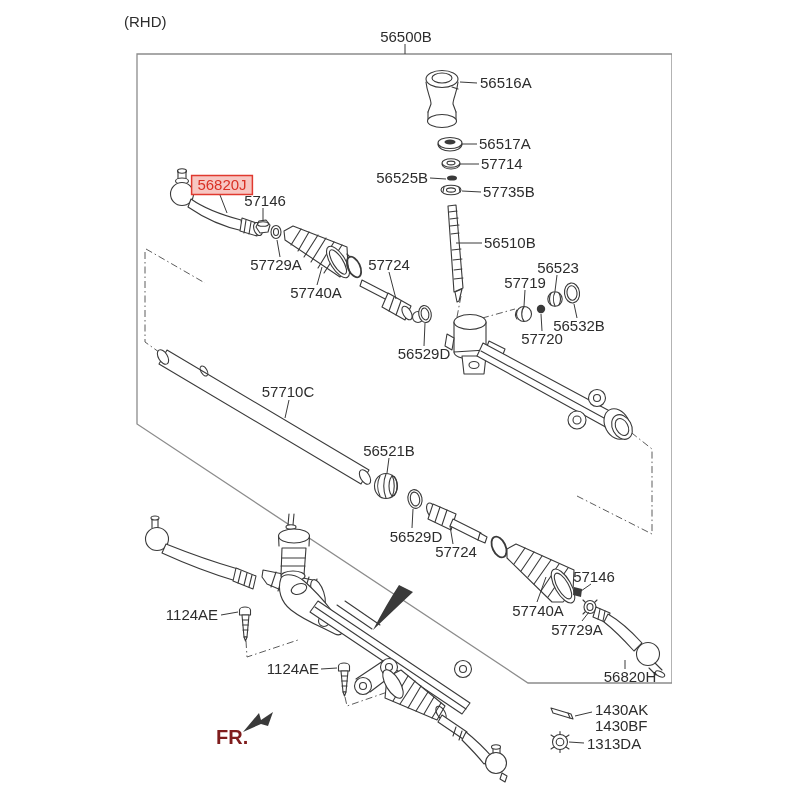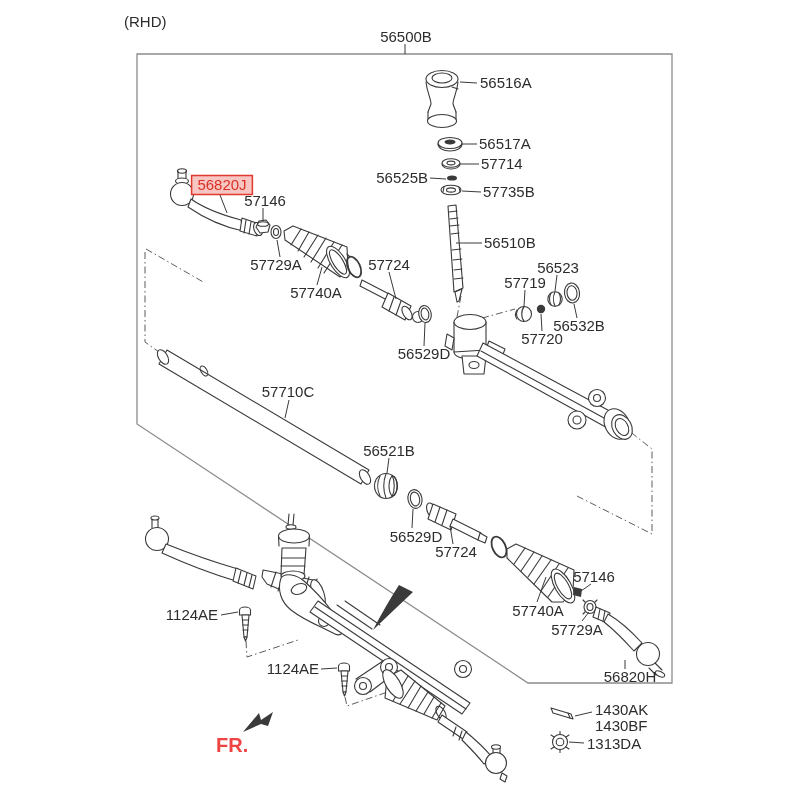--- a/index.html
+++ b/index.html
@@ -1,21 +1,21 @@
 <!DOCTYPE html>
 <html><head>
 <meta charset="utf-8">
 <style>
   html,body{margin:0;padding:0;background:#fff;}
-  .stage{position:relative;width:800px;height:800px;background:#fff;overflow:hidden;
+  .stage{position:relative;width:672px;height:800px;background:#fff;overflow:hidden;
          font-family:"Liberation Sans", sans-serif;}
   .hdr{position:absolute;color:#2d2d2d;white-space:nowrap;}
   .hdr-rhd{left:124px;top:13px;font-size:15px;}
   .hdr-title{left:227px;top:14px;font-size:14px;}
-  .fr-label{position:absolute;left:216px;top:726px;font-size:20px;font-weight:bold;color:#ef4444;margin-top:8px;}
+  .fr-label{position:absolute;left:216px;top:726px;font-size:20px;font-weight:bold;color:#7f1d1d;}
   svg{position:absolute;left:0;top:0;}
   .bd{fill:none;stroke:#8c8c8c;stroke-width:1.3;}
   .ln{fill:none;stroke:#3a3a3a;stroke-width:1.1;stroke-linecap:round;stroke-linejoin:round;}
   .wh{fill:#ffffff;stroke:#3a3a3a;stroke-width:1.1;stroke-linejoin:round;}
   .dk{fill:#3a3a3a;stroke:none;}
   .dd{fill:none;stroke:#4a4a4a;stroke-width:0.9;stroke-dasharray:7 3 1.5 3;}
   .ldr{fill:none;stroke:#3a3a3a;stroke-width:1;}
   .plabel{font-family:"Liberation Sans", sans-serif;font-size:15px;fill:#2d2d2d;}
   .plabel.hl{fill:#d93025;}
   .hlbox{fill:#f7c6c2;stroke:#e0392f;stroke-width:1.5;}

